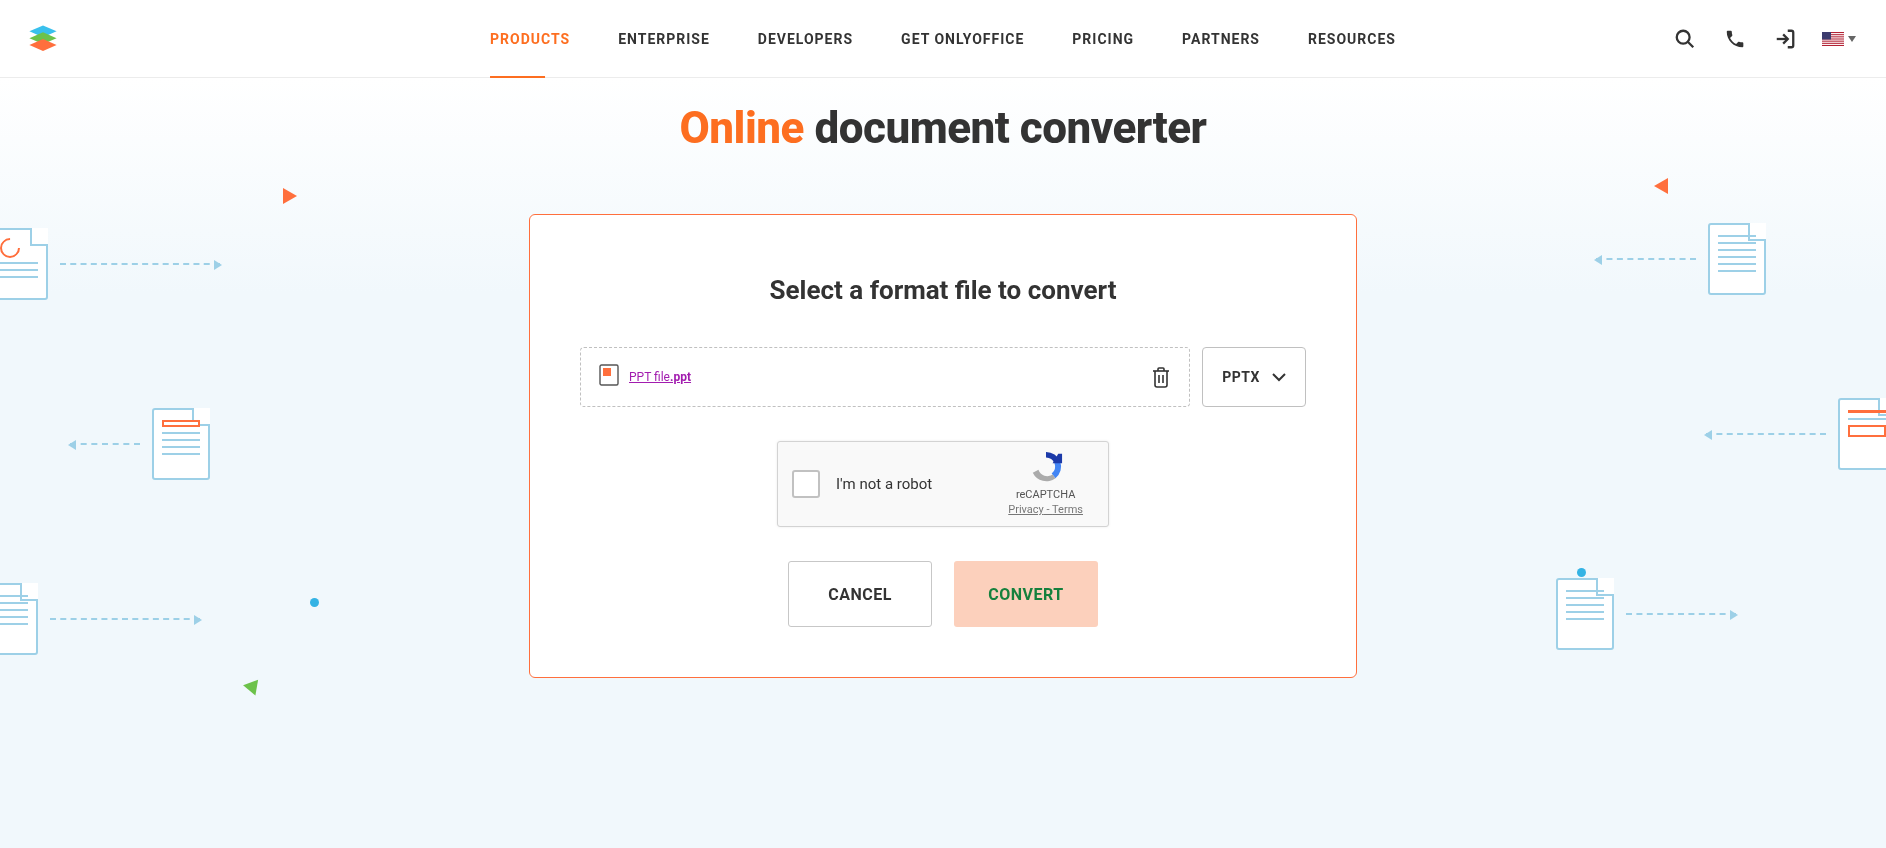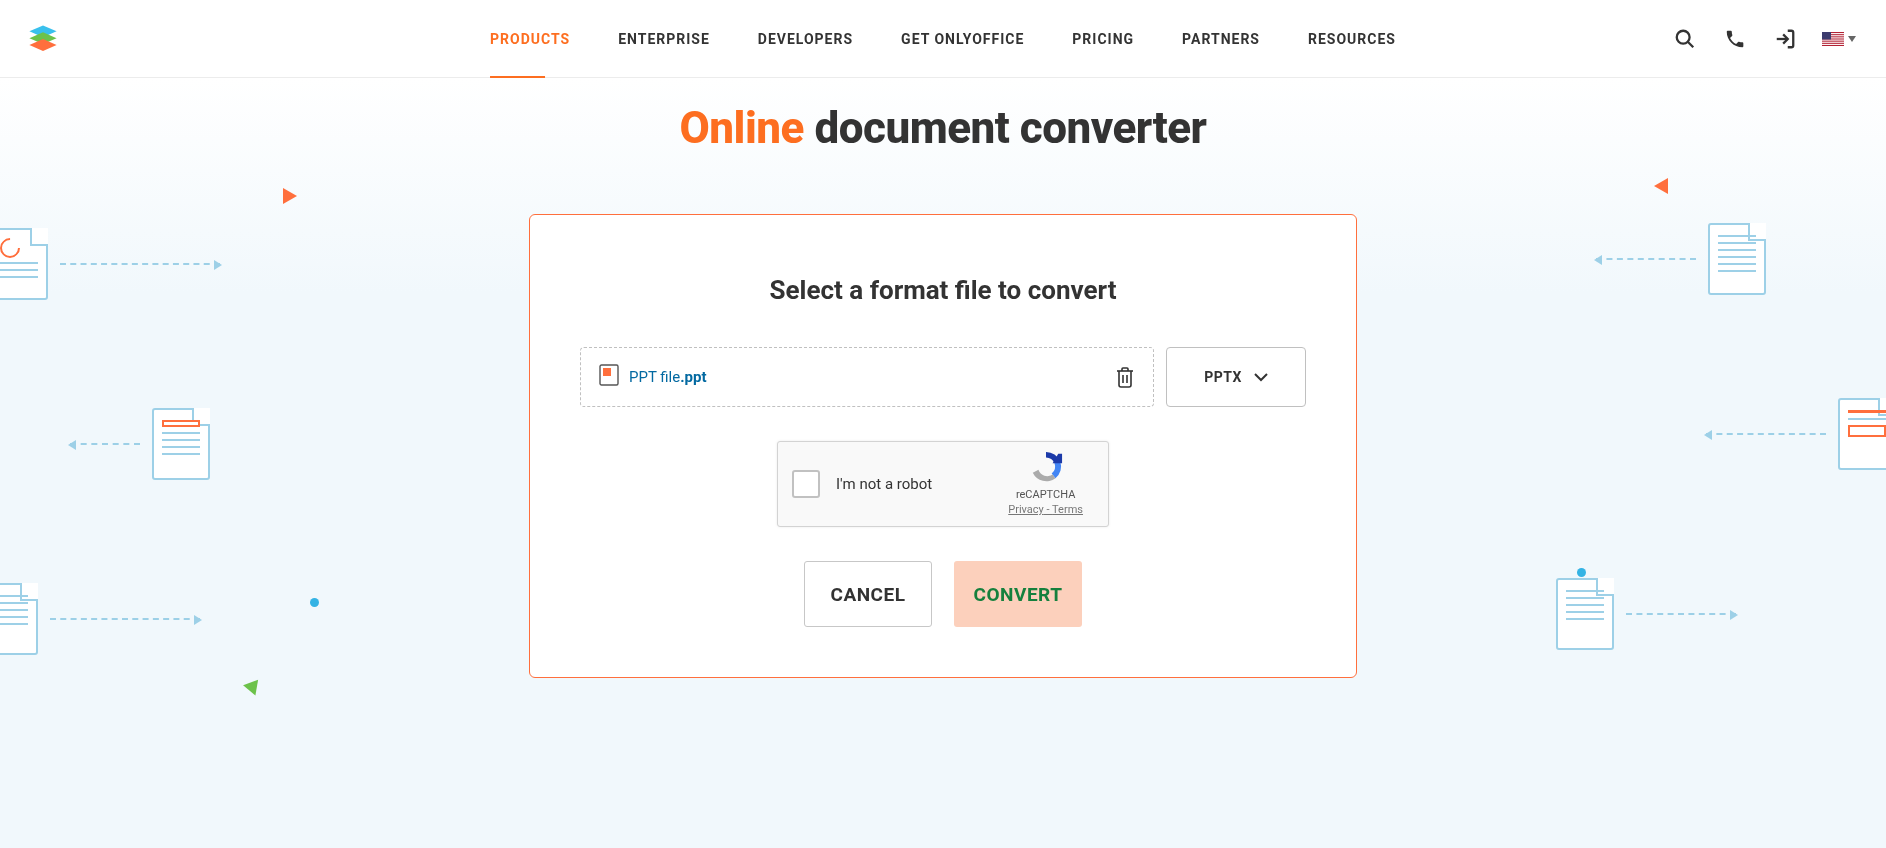--- a/index.html
+++ b/index.html
@@ -106,25 +106,25 @@
     flex:1;
     border:1px dashed #c0c0c0;
     border-radius:4px;
     display:flex;
     align-items:center;
     height:60px;
     padding:0 18px;
     position:relative;
   }
   .file-box .ficon{margin-right:10px;flex-shrink:0;}
-  .file-box .fname{font-size:15px;color:#0369a1;}
+  .file-box .fname{font-size:12px;color:#a21caf;text-decoration:underline;}
   .file-box .fname b{font-weight:700;}
   .trash{width:20px;height:22px;position:absolute;right:18px;top:50%;transform:translateY(-50%);cursor:pointer;color:#333;}
   .format-select{
-    width:140px;
+    width:104px;
     border:1px solid #c0c0c0;
     border-radius:4px;
     display:flex;
     align-items:center;
     justify-content:center;
     gap:12px;
     font-size:14px;
     font-weight:700;
     cursor:pointer;
     background:#fff;
@@ -142,23 +142,23 @@
     position:relative;
   }
   .recaptcha .cb{width:28px;height:28px;border:2px solid #c1c1c1;border-radius:3px;background:#fff;margin-right:16px;cursor:pointer;}
   .recaptcha .txt{font-size:15px;color:#333;}
   .recaptcha .right{position:absolute;right:25px;top:8px;text-align:center;font-size:10px;color:#555;}
   .recaptcha .right .brand{font-size:11px;margin-top:2px;}
   .recaptcha .right .links{font-size:11px;color:#777;margin-top:2px;text-decoration:underline;}
   .recaptcha .right .links span{cursor:pointer;}
   .actions{display:flex;gap:22px;justify-content:center;}
   .btn{
-    height:66px;width:128px;
+    height:66px;width:144px;
     display:flex;align-items:center;justify-content:center;
-    font-size:19px;font-weight:700;letter-spacing:0.5px;
+    font-size:16px;font-weight:700;letter-spacing:0.5px;
     cursor:pointer;border-radius:3px;
   }
   .btn-cancel{background:#fff;border:1px solid #c7c7c7;color:#333;}
   .btn-convert{background:var(--orange-light);border:none;color:#15803d;}
 
   
   .deco{position:absolute;pointer-events:none;}
   .tri{width:0;height:0;border-style:solid;}
   .tri-orange-right{border-width:8px 0 8px 14px;border-color:transparent transparent transparent #ff6f3d;}
   .tri-orange-left{border-width:8px 14px 8px 0;border-color:transparent #ff6f3d transparent transparent;}

